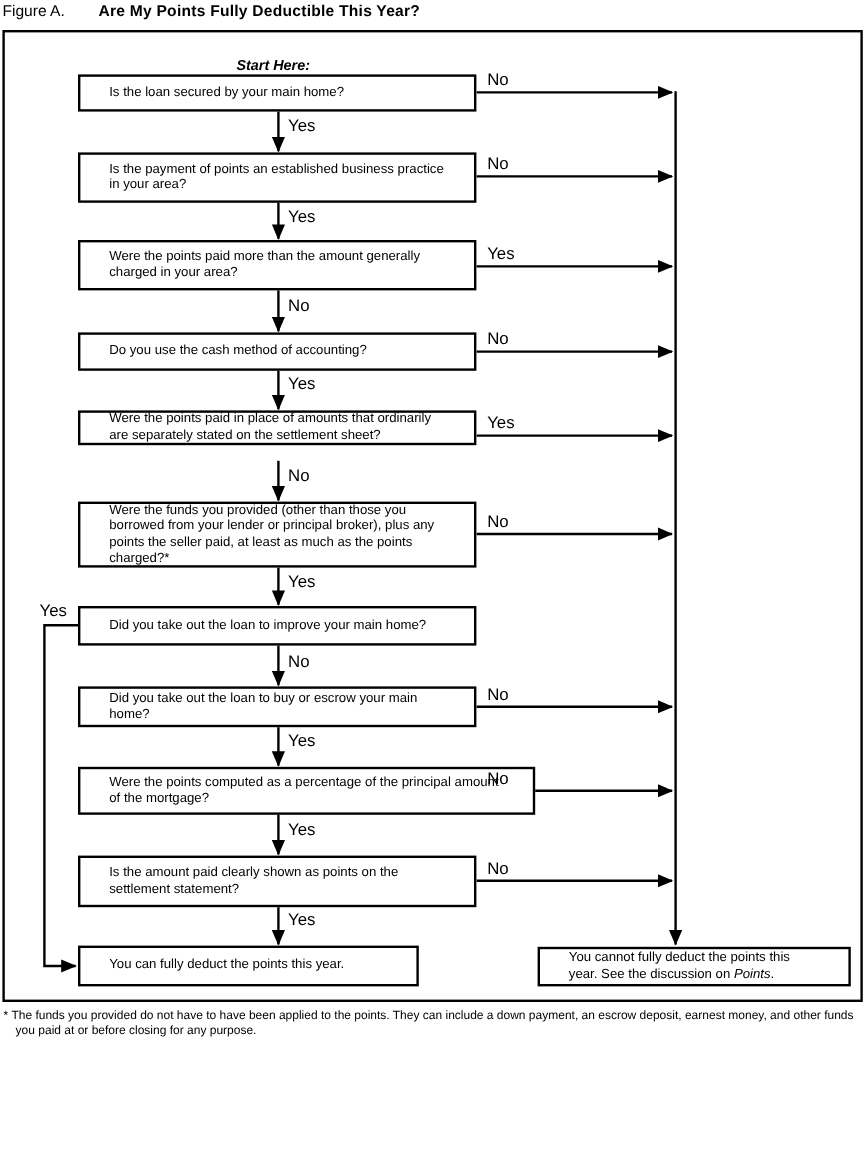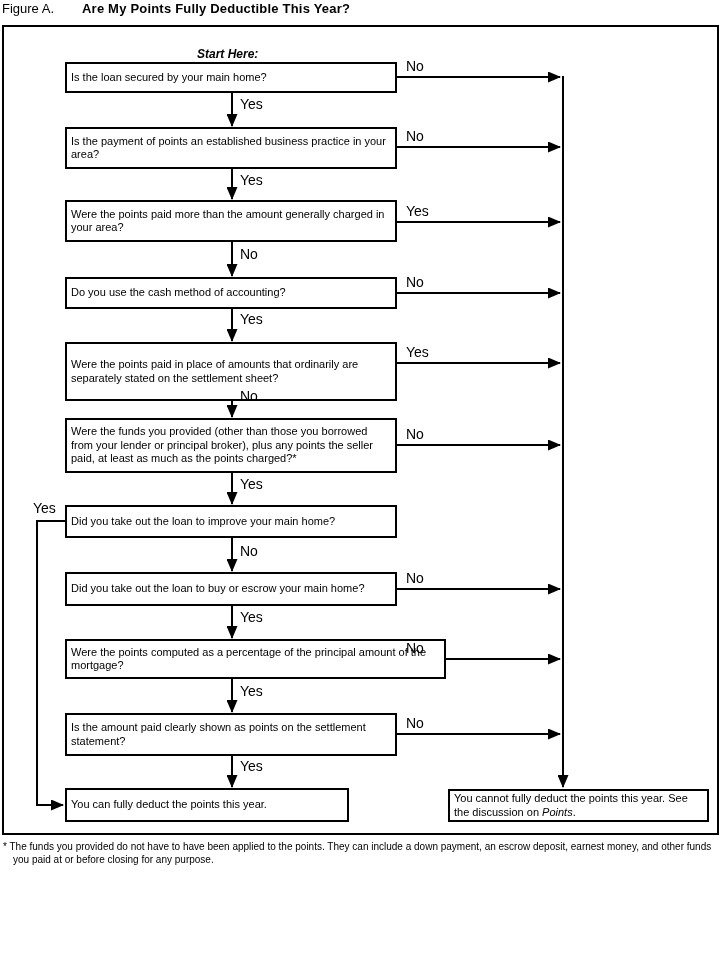--- a/index.html
+++ b/index.html
@@ -46,21 +46,21 @@
     left: 0; top: 0;
     z-index: 1;
   }
   .fbox {
     position: absolute;
     border: 2px solid #000;
     background: #fff;
     box-sizing: border-box;
     display: flex;
     align-items: center;
-    padding: 3px 4px;
+    padding: 3px 24px;
     font-size: 11px;
     line-height: 13.5px;
     z-index: 2;
   }
   .btxt { display: inline; }
   .edge-label {
     position: absolute;
     font-size: 14px;
     z-index: 3;
     white-space: nowrap;
@@ -132,21 +132,21 @@
     </div>
   <div class="fbox" style="left:65px; top:127px; width:332px; height:42px">
       <span class="btxt">Is the payment of points an established business practice in your area?</span>
     </div>
   <div class="fbox" style="left:65px; top:200px; width:332px; height:42px">
       <span class="btxt">Were the points paid more than the amount generally charged in your area?</span>
     </div>
   <div class="fbox" style="left:65px; top:277px; width:332px; height:32px">
       <span class="btxt">Do you use the cash method of accounting?</span>
     </div>
-  <div class="fbox" style="left:65px; top:342px; width:332px; height:59px">
+  <div class="fbox" style="left:65px; top:342px; width:332px; height:29px">
       <span class="btxt">Were the points paid in place of amounts that ordinarily are separately stated on the settlement sheet?</span>
     </div>
   <div class="fbox" style="left:65px; top:418px; width:332px; height:55px">
       <span class="btxt">Were the funds you provided (other than those you borrowed from your lender or principal broker), plus any points the seller paid, at least as much as the points charged?*</span>
     </div>
   <div class="fbox" style="left:65px; top:505px; width:332px; height:33px">
       <span class="btxt">Did you take out the loan to improve your main home?</span>
     </div>
   <div class="fbox" style="left:65px; top:572px; width:332px; height:34px">
       <span class="btxt">Did you take out the loan to buy or escrow your main home?</span>

